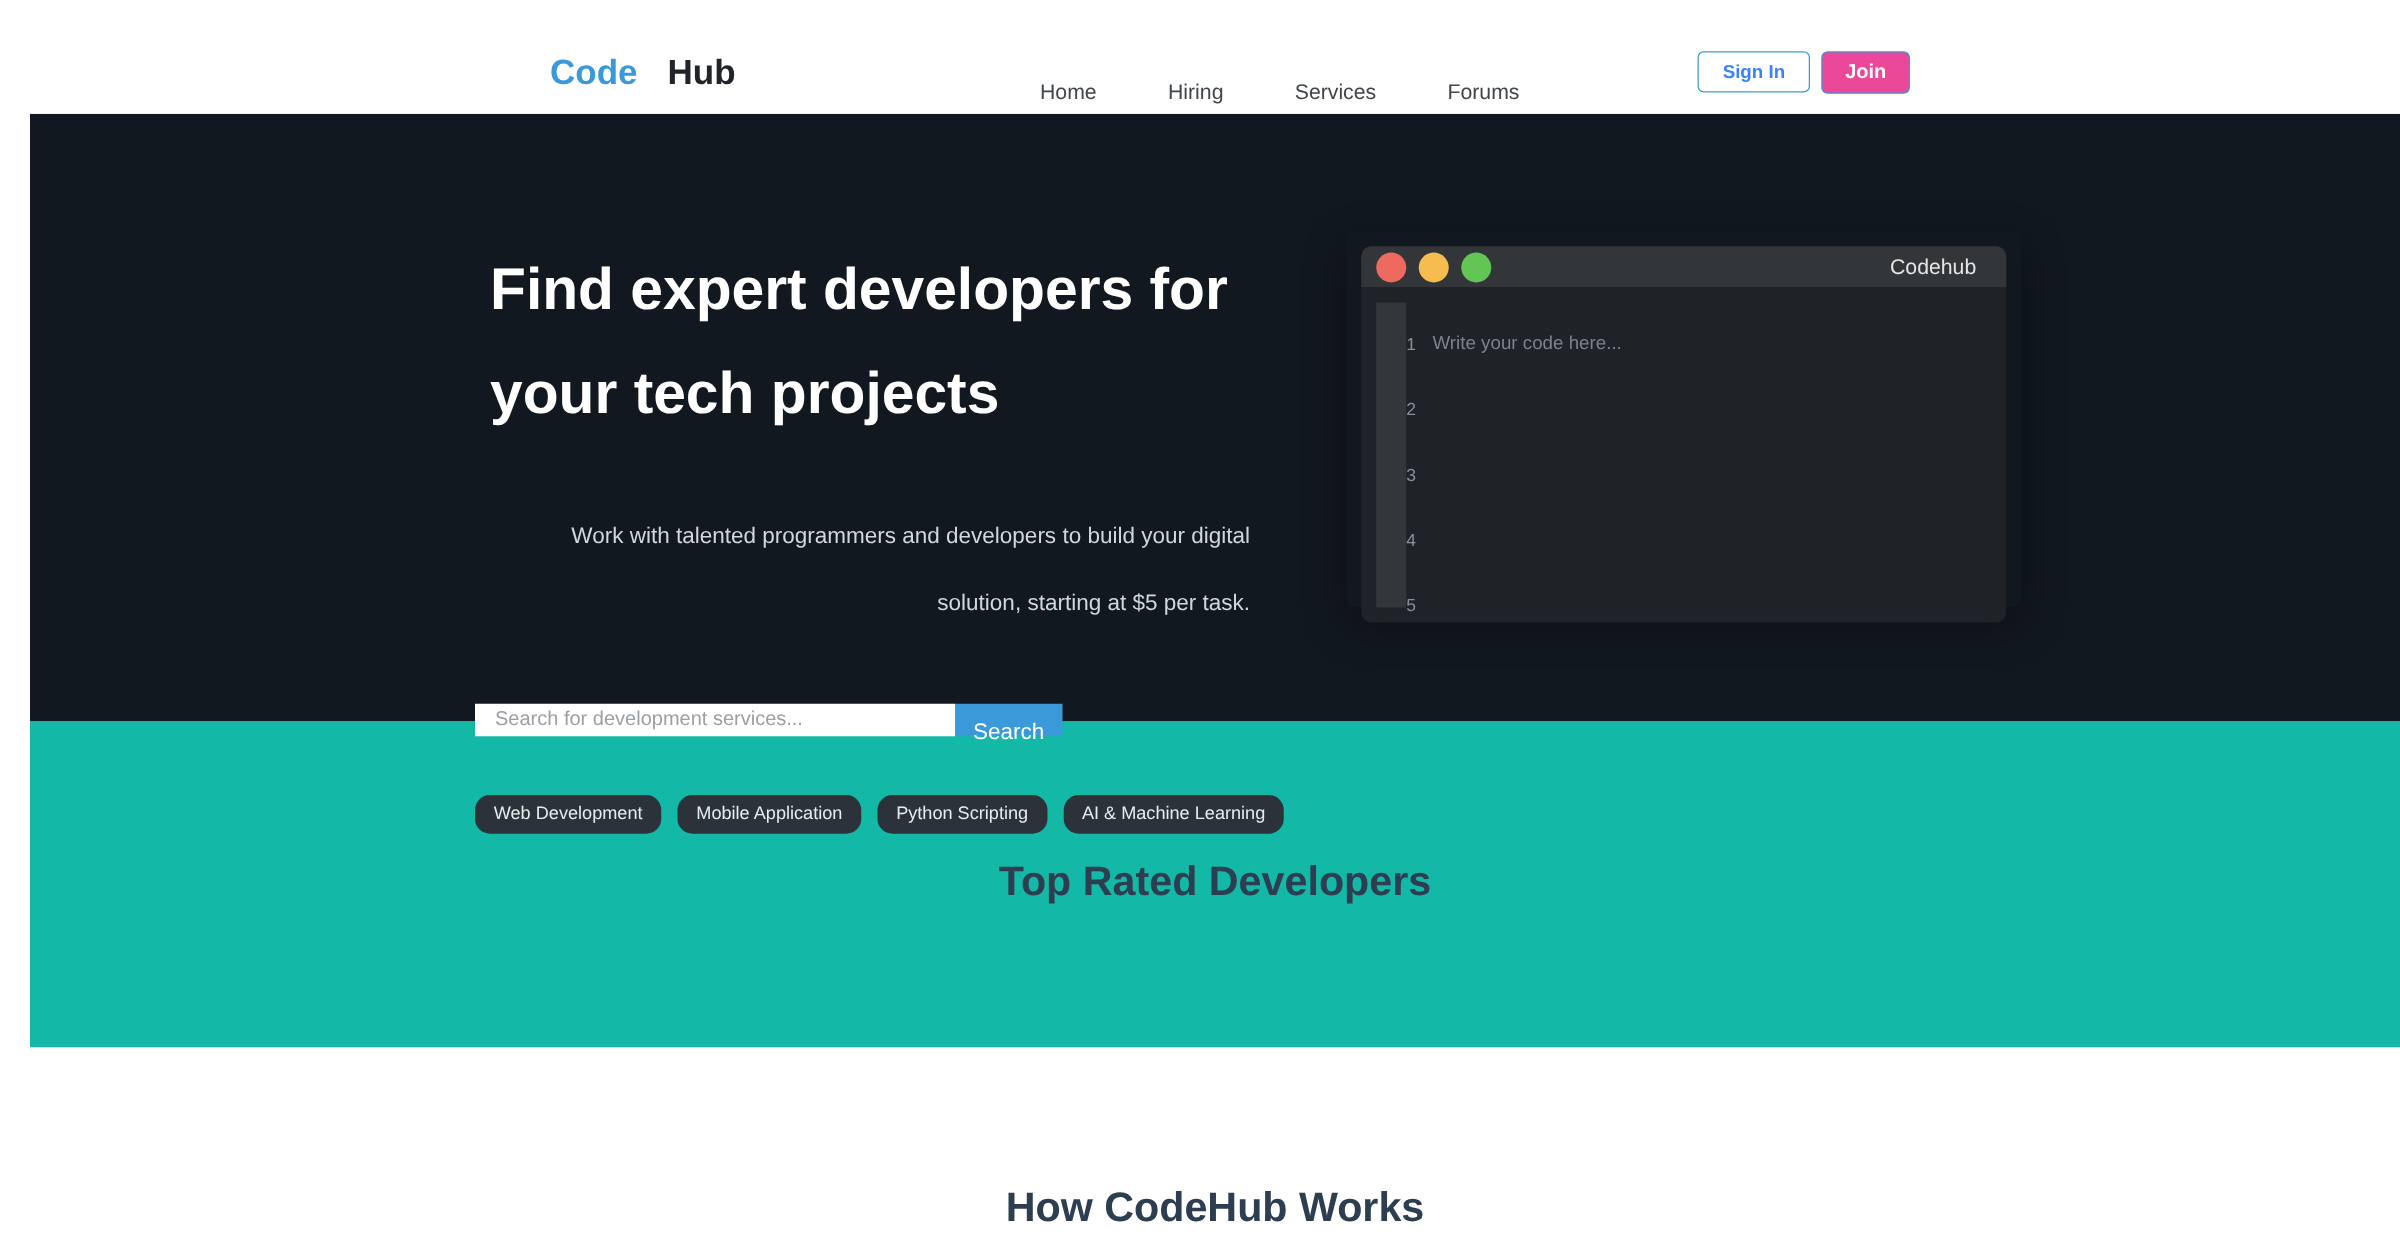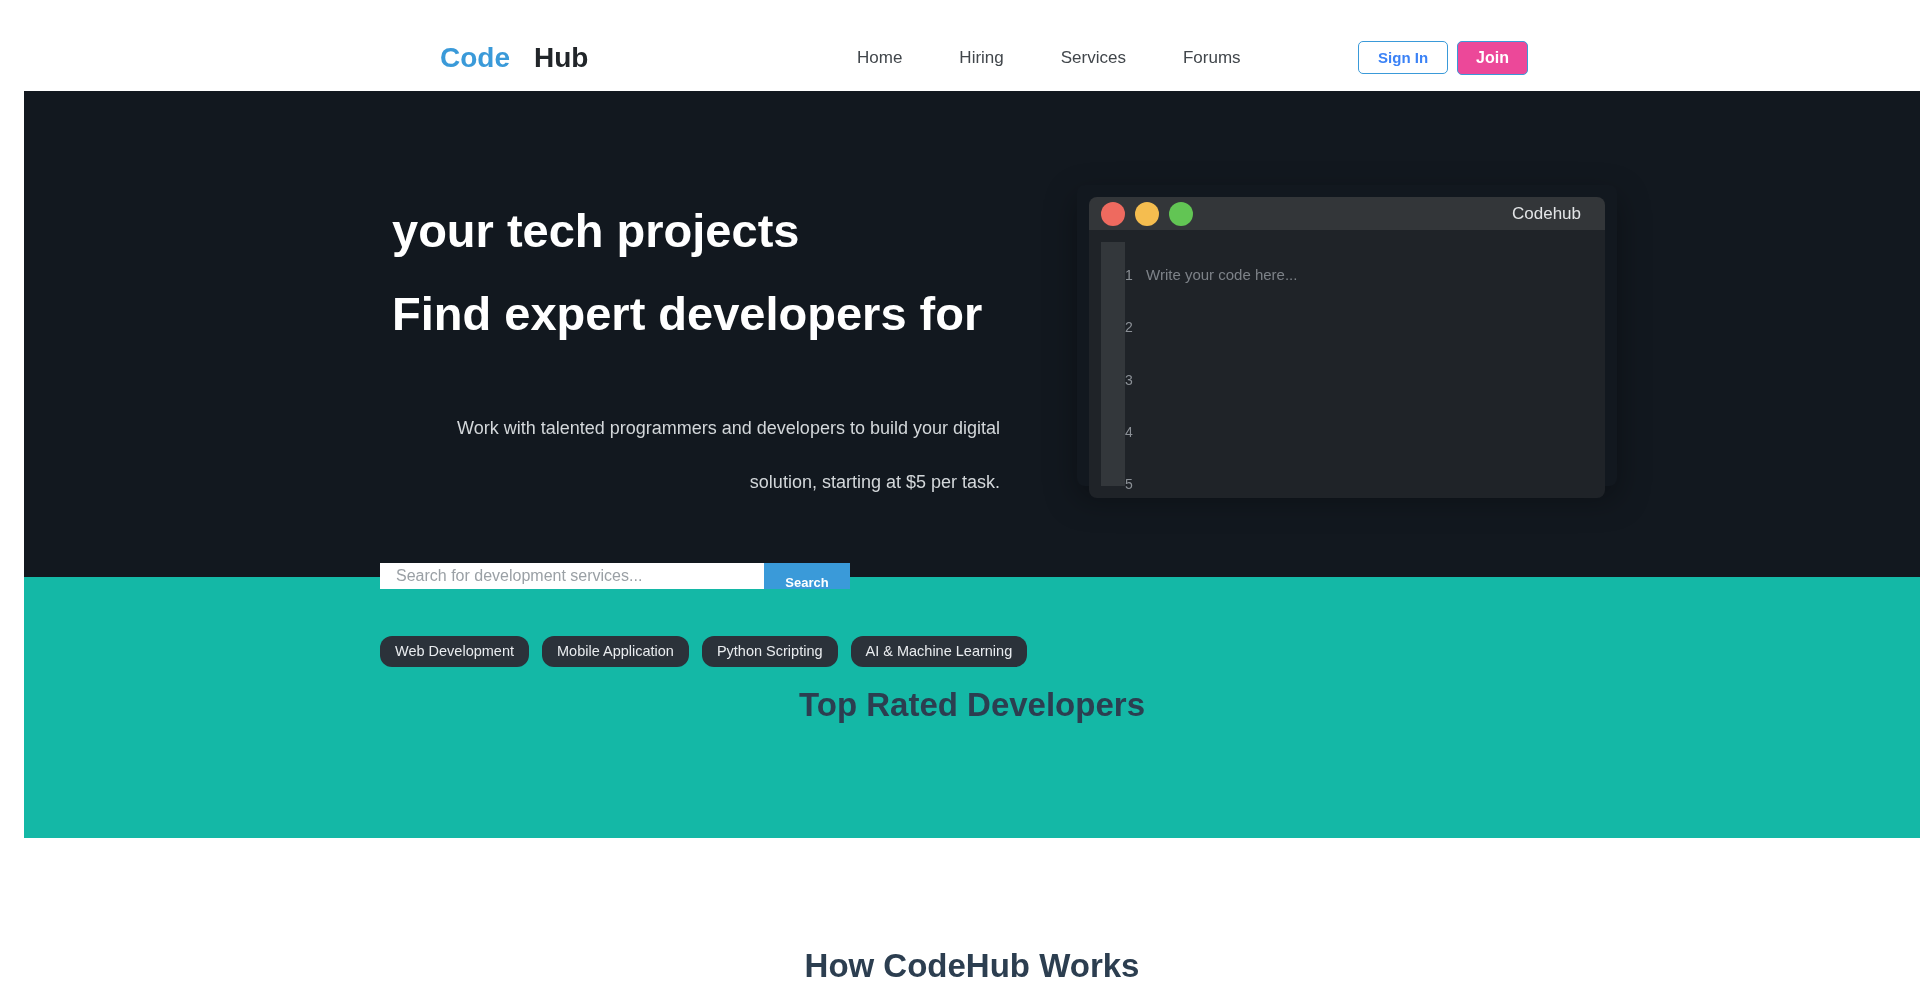--- a/index.html
+++ b/index.html
@@ -14,22 +14,22 @@
   
   .header { height:67px; background:#ffffff; position:relative; z-index:5; }
   .header-inner {
     position:absolute; left:380px; right:380px; top:0; height:67px;
     display:flex; align-items:center;
   }
   .logo { font-size:28px; font-weight:bold; cursor:pointer; letter-spacing:0; }
   .logo .logo-primary { color:#3a9ad9; }
   .logo .logo-secondary { color:#212529; }
   .main-nav {
-    position:absolute; left:404px; top:0; height:67px;
-    display:flex; align-items:center; gap:33px;margin-left:25px;
+    position:absolute; left:404px; top:16px; height:67px;
+    display:flex; align-items:center; gap:33px;
   }
   .main-nav a {
     font-size:17px; color:#41464b; text-decoration:none; cursor:pointer;
   }
   .auth { position:absolute; right:0; top:0; height:67px; display:flex; align-items:center; gap:9px; }
   .btn-signin {
     background:#ffffff; border:1px solid #3a9ad9; color:#3b82f6;
     font-size:15px; font-weight:bold; border-radius:5px;
     padding:7px 19px; cursor:pointer; font-family:inherit;
   }
@@ -49,21 +49,21 @@
 
   .search-row { margin-top:30px; display:flex; width:494px; height:50px;
     border-radius:6px; overflow:hidden; }
   .search-input {
     flex:1; border:none; outline:none; background:#ffffff;
     font-size:16px; color:#333; padding:0 16px; font-family:inherit;
   }
   .search-input::placeholder { color:#9aa0a5; }
   .search-btn {
     width:86px; background:#3a9ad9; border:none; color:#ffffff;
-    font-size:13px; font-weight:bold; cursor:pointer; font-family:inherit;
+    font-size:18px; font-weight:normal; cursor:pointer; font-family:inherit;
   }
 
   .tag-row { margin-top:23px; display:flex; gap:13px; }
   .tag {
     height:31px; line-height:31px; padding:0 15px; border-radius:12px;
     background:#2b323a; color:#e9ecef; font-size:14.5px; border:none;
     cursor:pointer; white-space:nowrap; font-family:inherit;
   }
 
   
@@ -123,22 +123,22 @@
     <div class="auth">
       <button class="btn-signin">Sign In</button>
       <button class="btn-join">Join</button>
     </div>
   </div>
 </header>
 
 <section class="hero">
   <div class="hero-left">
     <h1 class="hero-title">
+      <span>Find expert developers for</span>
       <span>your tech projects</span>
-      <span>Find expert developers for</span>
     </h1>
     <p class="hero-subtitle">
       <span>Work with talented programmers and developers to build your digital</span>
       <span>solution, starting at $5 per task.</span>
     </p>
     <div class="search-row">
       <input class="search-input" type="text" placeholder="Search for development services..." style="">
       <button class="search-btn">Search</button>
     </div>
     <div class="tag-row">

